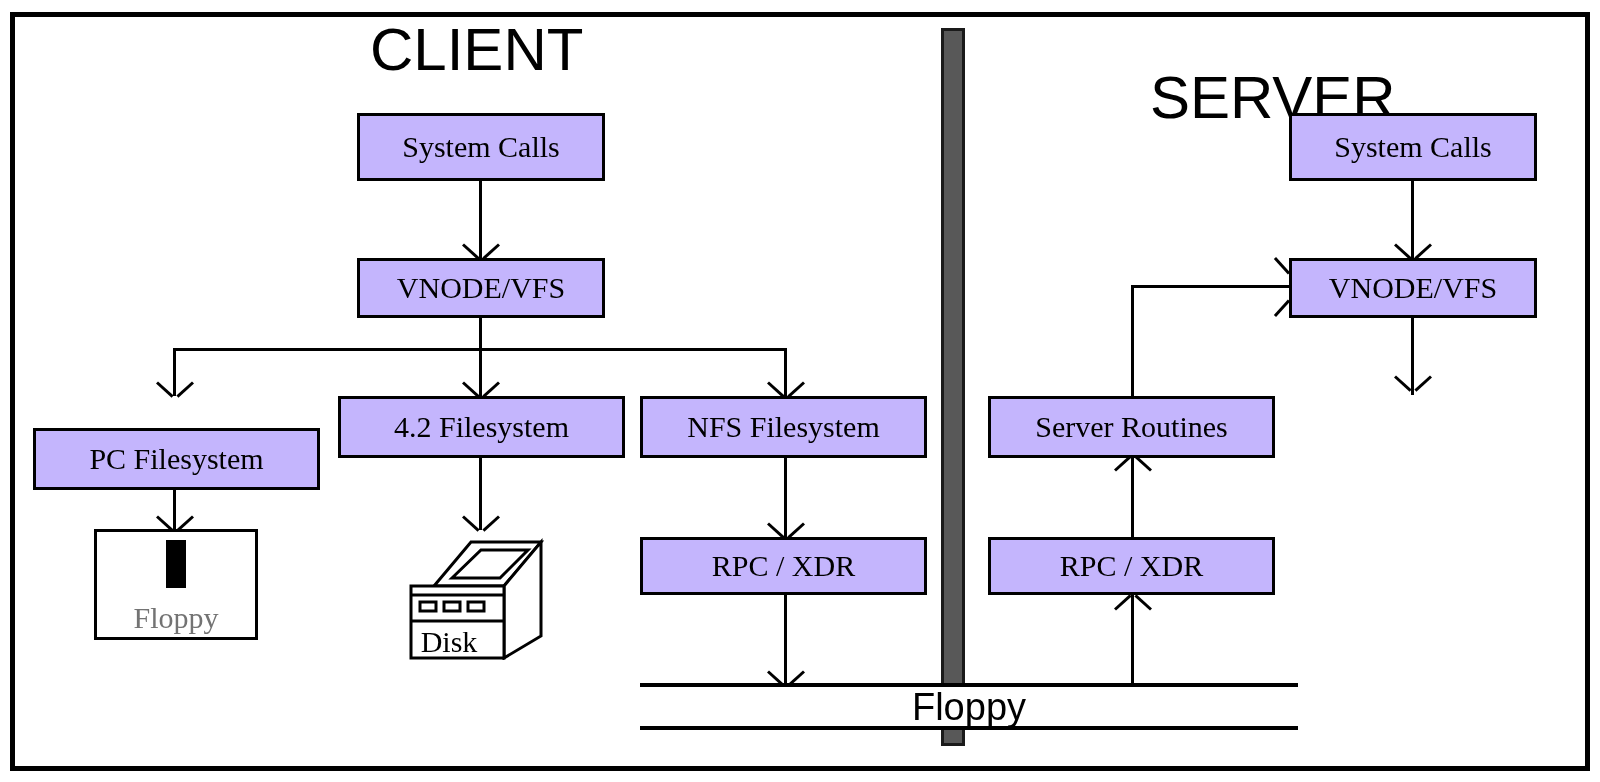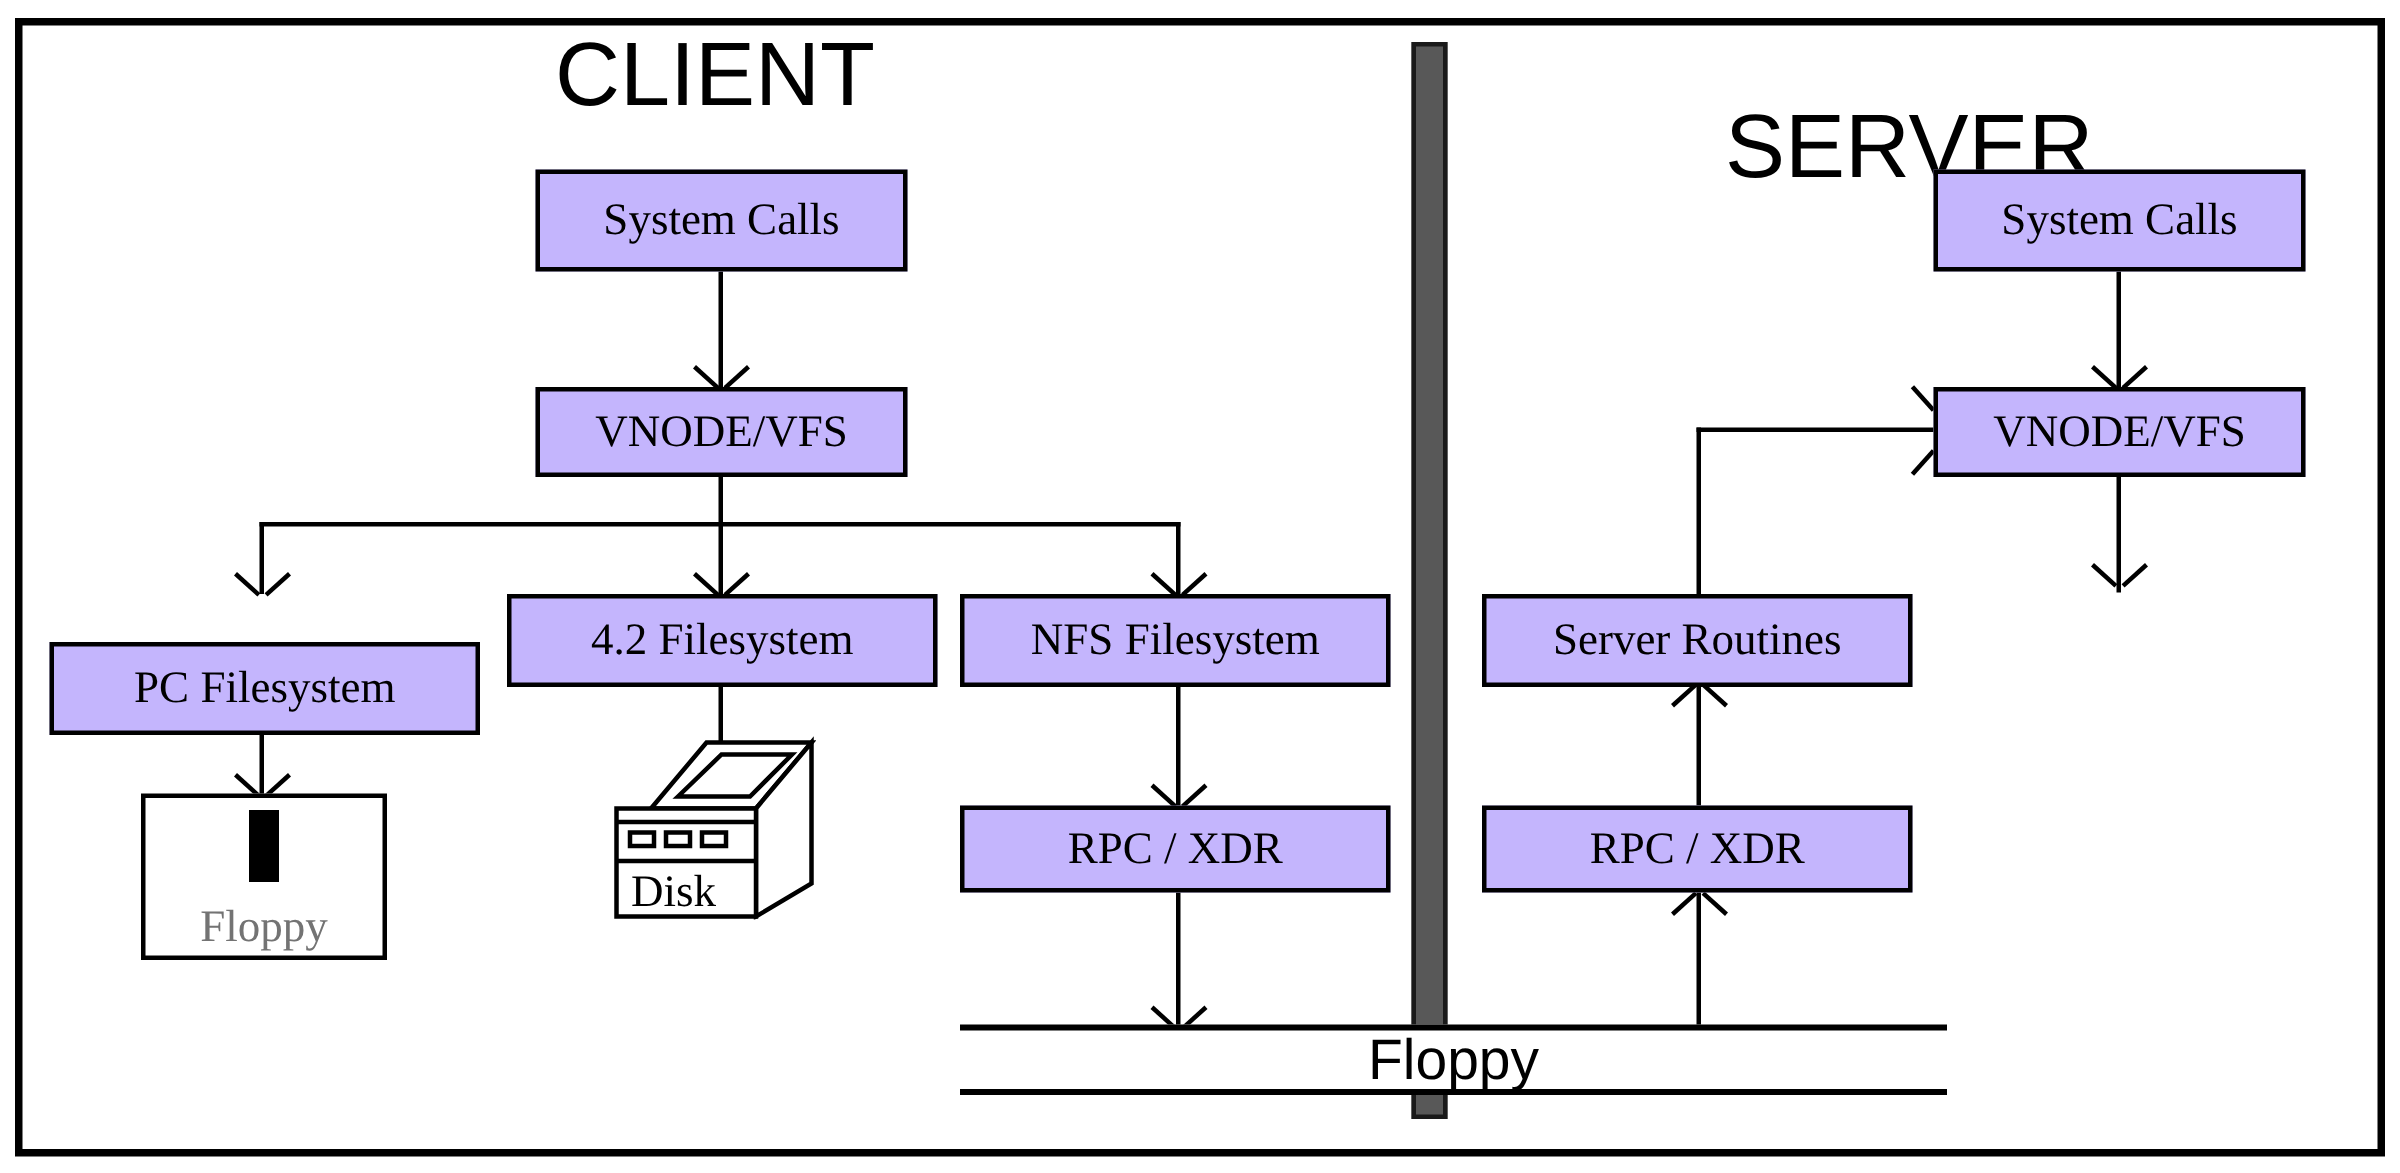--- a/index.html
+++ b/index.html
@@ -189,21 +189,21 @@
     font-family: "Liberation Serif", "DejaVu Serif", serif;
     font-size: 30px;
     line-height: 34px;
     color: #737373;
   }
 
   
   .disk {
     position: absolute;
     left: 396px;
-    top: 482px;
+    top: 529px;
     width: 148px;
     height: 131px;
     z-index: 4;
   }
   .disk svg { display: block; }
   .disk .dev-label {
     position: absolute;
     left: 10px;
     bottom: 2px;
     width: 86px;

